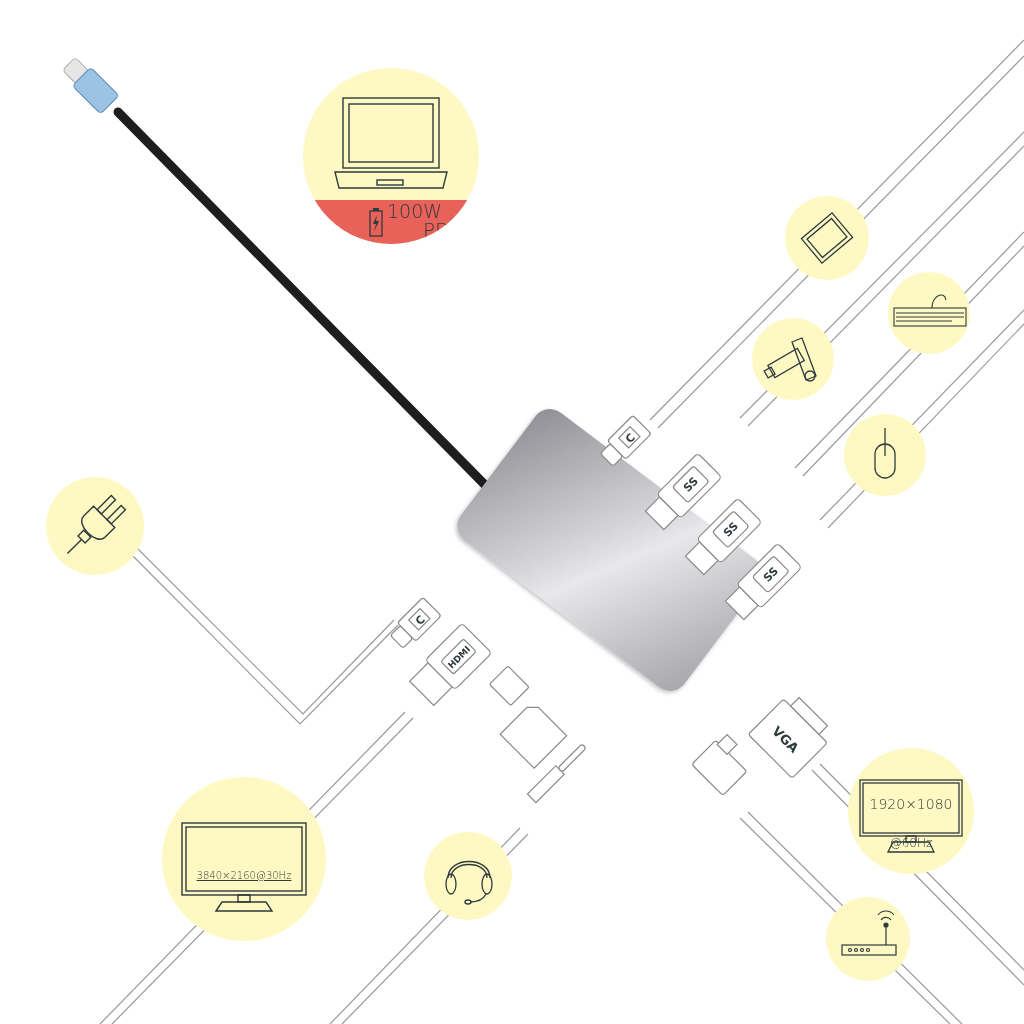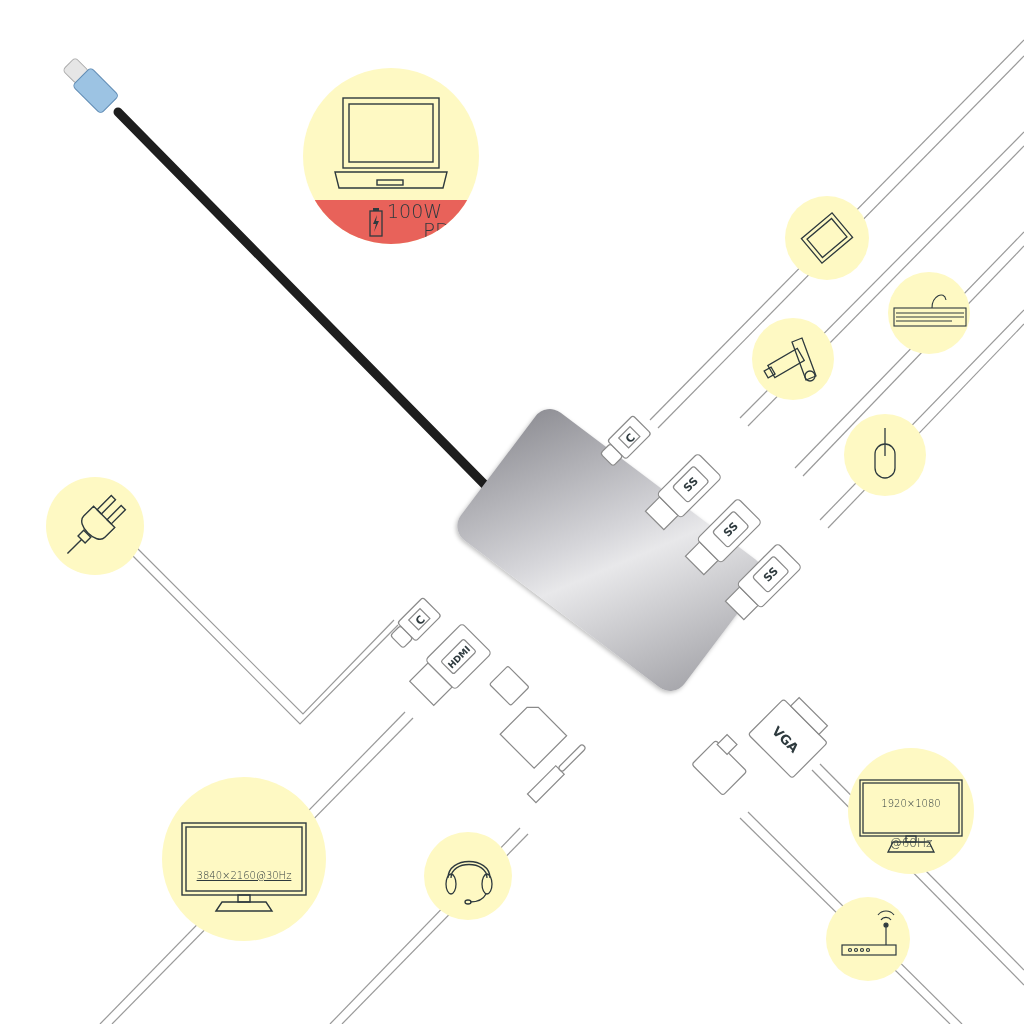--- a/index.html
+++ b/index.html
@@ -155,21 +155,21 @@
 
 <div class="circle" style="left:848px;top:748px;width:126px;height:126px;">
   <svg class="abs" style="left:10px;top:30px;" width="106" height="76">
     <g stroke="#2e3a3e" stroke-width="1.3" fill="none">
       <rect x="2" y="2" width="102" height="56"></rect>
         <rect x="5" y="5" width="96" height="50"></rect>
       <rect x="48" y="58" width="10" height="6"></rect>
         <path d="M30 74 L35 64 H71 L76 74 Z"></path>
     </g>
   </svg>
-  <div class="lbl" style="left:0;width:126px;top:48px;font-size:10px;line-height:16px;">1920×1080</div>
+  <div class="lbl" style="left:0;width:126px;top:48px;font-size:14px;line-height:16px;">1920×1080</div>
   <div class="lbl" style="left:0;width:126px;top:66px;font-size:12px;line-height:16px;margin-top:21px;">@60Hz</div>
 </div>
 
 <div class="circle" style="left:826px;top:897px;width:84px;height:84px;">
   <svg class="abs" style="left:8px;top:8px;" width="68" height="68">
     <g stroke="#2e3a3e" stroke-width="1.2" fill="none">
       <path d="M44 10 A10 10 0 0 1 60 10"></path>
         <path d="M47 15 A6 6 0 0 1 57 15"></path>
       <circle cx="52" cy="20" r="2" fill="#2e3a3e"></circle>
         <path d="M52 22 V40"></path>

